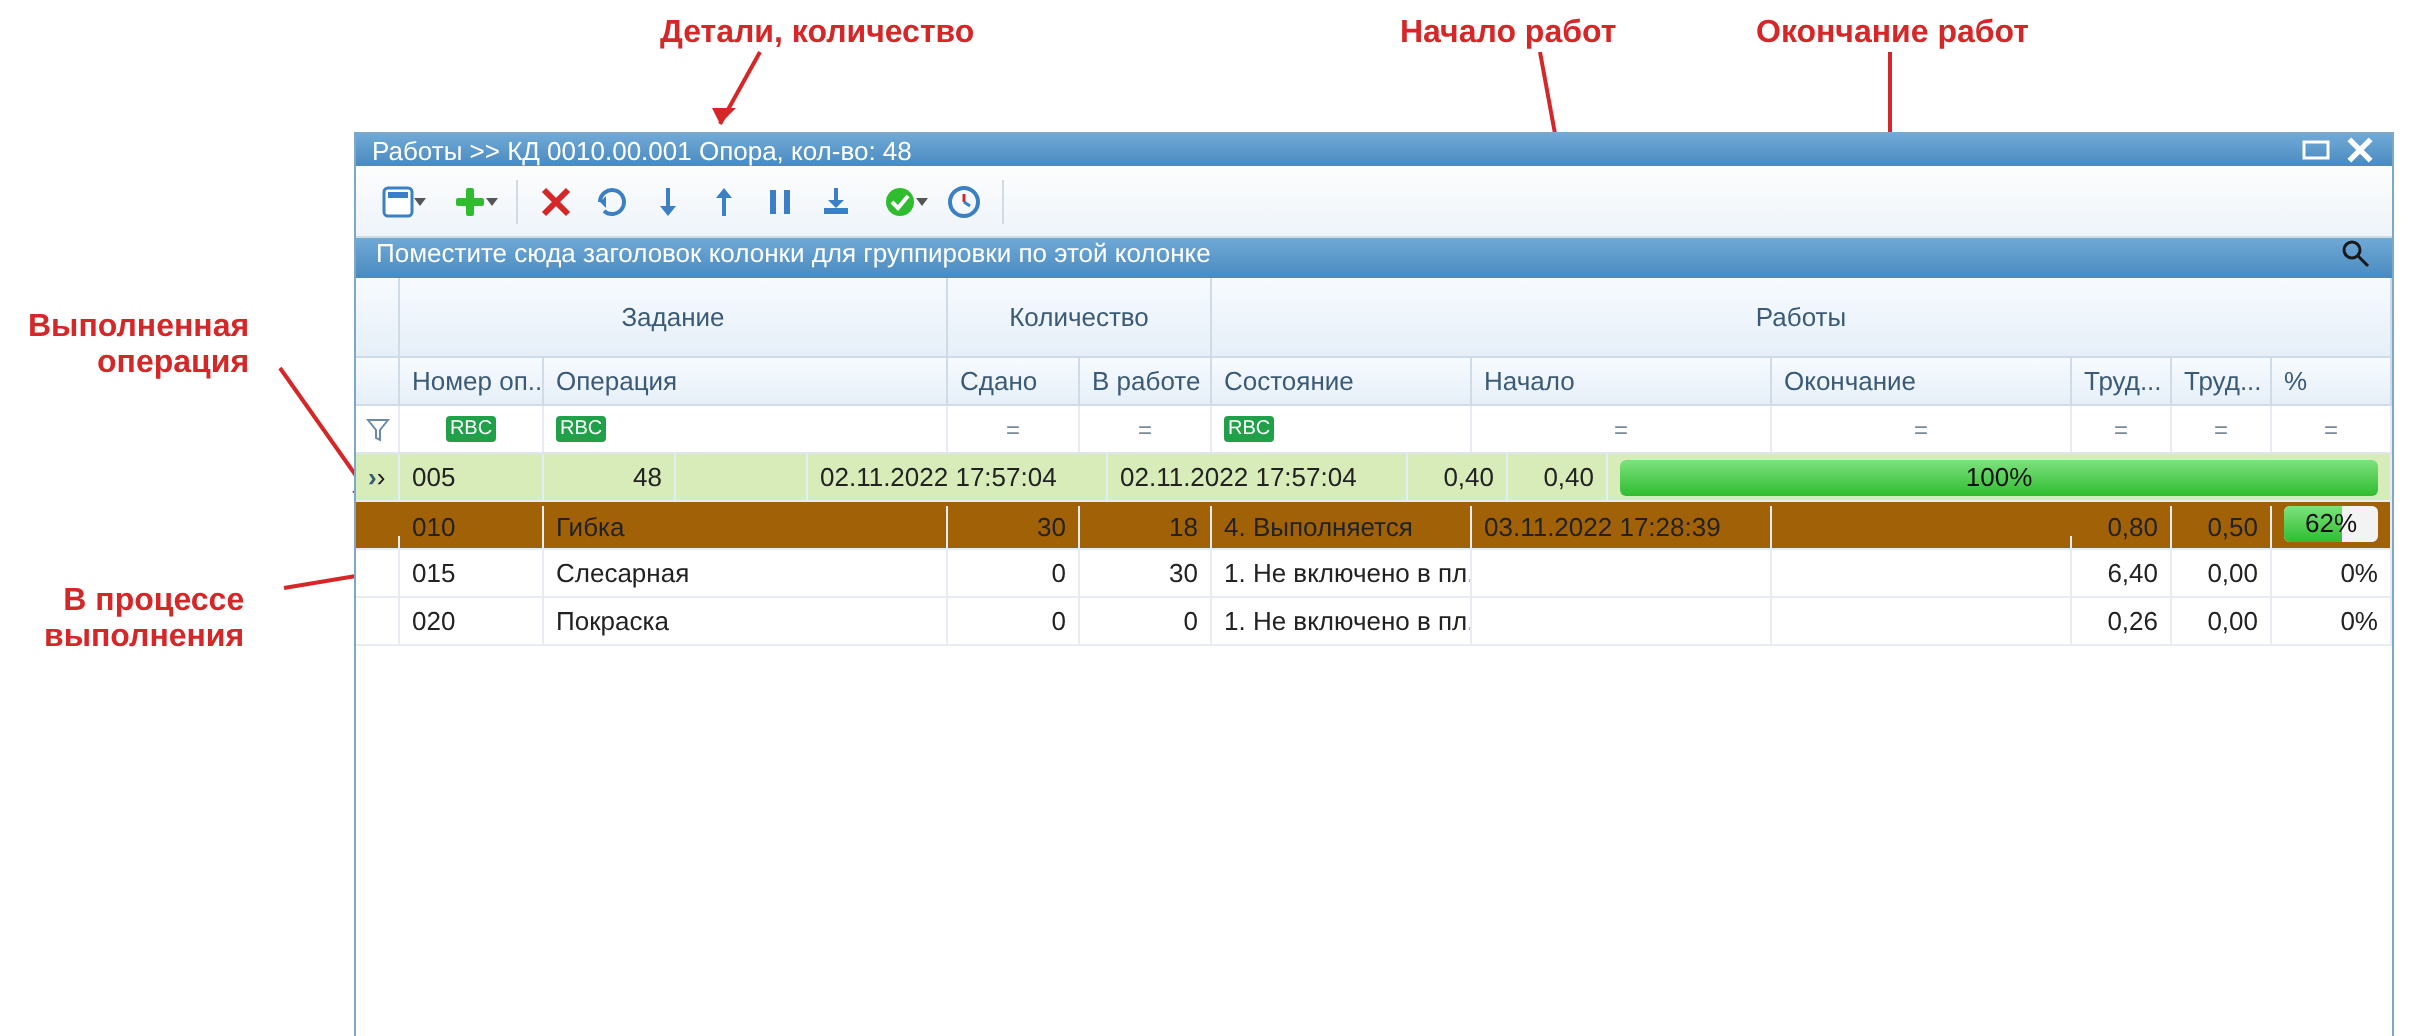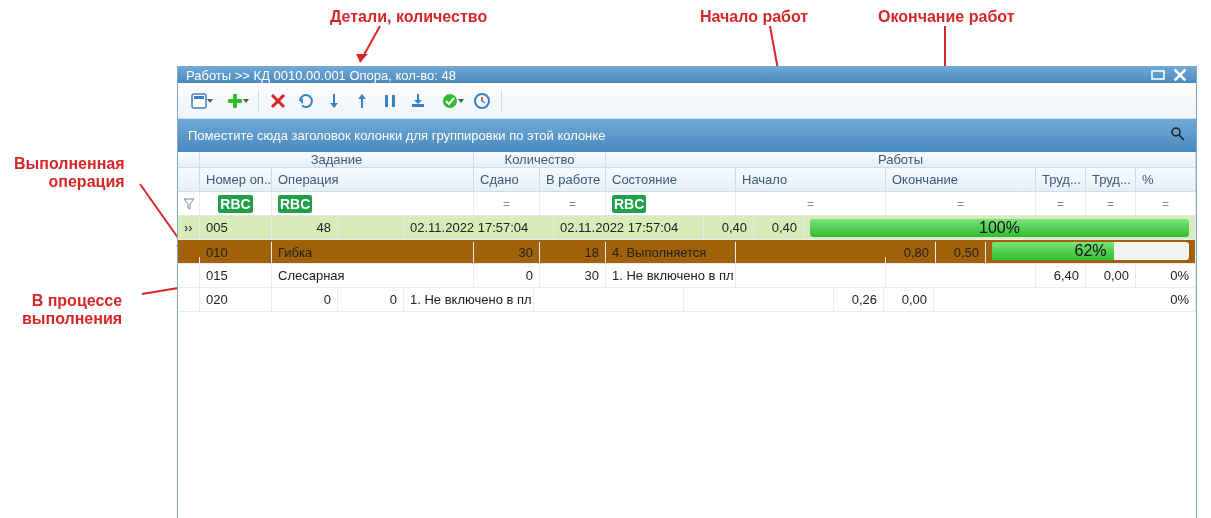--- a/index.html
+++ b/index.html
@@ -93,39 +93,38 @@
     content: "";
     position: absolute;
     right: 3px;
     top: 11px;
     border-left: 3px solid transparent;
     border-right: 3px solid transparent;
     border-top: 4px solid #555;
   }
 
   .groupbar {
-    height: 33px;
+    height: 20px;
     background: linear-gradient(#6fa9d6, #4a8ac0);
     color: #fff;
     display: flex;
-    align-items: center;
     padding: 0 10px;
     font-size: 13px;
     justify-content: space-between;
   }
   .groupbar .search-icon { color: #1a1a1a; font-size: 16px; cursor: pointer; }
 
   
   .hdr-band {
     display: flex;
     background: linear-gradient(#f7fbff, #e6eff8);
     border-bottom: 1px solid #cfdbe6;
     color: #3b5a77;
     font-size: 13px;
-    height: 16px;
+    height: 40px;
   }
   .hdr-col {
     display: flex;
     background: linear-gradient(#f7fbff, #e6eff8);
     border-bottom: 1px solid #cfdbe6;
     color: #3b5a77;
     height: 24px;
   }
   .cell-h {
     border-right: 1px solid #cfdbe6;
@@ -145,21 +144,21 @@
   }
   .filter-row .fc {
     border-right: 1px solid #e6ecf2;
     display: flex;
     align-items: center;
     justify-content: center;
     color: #7a8a99;
     font-size: 12px;
   }
   .abc {
-    display:inline-block; font-size:14px; font-weight:700;
+    display:inline-block; font-size:10px; font-weight:400;
     background: #21a04a; color:#fff; padding:1px 2px; border-radius:2px;
   }
   .abc::before { content:"A"; background:#e9e; color:#fff; display:none; }
 
   
   .gridbody { min-height: 336px; background:#fff; }
   .row {
     display: flex;
     height: 24px;
     border-bottom: 1px solid #e6ecf2;
@@ -181,21 +180,21 @@
     font-weight: 700;
   }
   .progress {
     position: relative;
     width: 100%;
     height: 18px;
     border-radius: 3px;
     background: #f3f3f3;
     overflow: hidden;
     text-align: center;
-    font-size: 16px;
+    font-size: 13px;
     line-height: 18px;
   }
   .progress .fill {
     position: absolute;
     left: 0; top: 0; bottom: 0;
     background: linear-gradient(#7de27d, #2fbd2f);
   }
   .progress .label {
     position: relative;
     z-index: 1;
@@ -414,20 +413,21 @@
           <div class="progress"><div class="fill" style="width: 100%;"></div><span class="label">100%</span></div>
         </div>
       </div>
       <div class="row yellow">
         <div class="c w-ind indicator"></div>
         <div class="c w-num">010</div>
         <div class="c w-op">Гибка</div>
         <div class="c w-done r">30</div>
         <div class="c w-work r">18</div>
         <div class="c w-state">4. Выполняется</div>
+        <div class="c w-start">03.11.2022 17:28:39</div>
         <div class="c w-end"></div>
         <div class="c w-t1 r">0,80</div>
         <div class="c w-t2 r">0,50</div>
         <div class="c w-pct w-flex">
           <div class="progress"><div class="fill" style="width: 62%;"></div><span class="label">62%</span></div>
         </div>
       </div>
       <div class="row ">
         <div class="c w-ind indicator"></div>
         <div class="c w-num">015</div>
@@ -437,20 +437,21 @@
         <div class="c w-state">1. Не включено в пл...</div>
         <div class="c w-start"></div>
         <div class="c w-end"></div>
         <div class="c w-t1 r">6,40</div>
         <div class="c w-t2 r">0,00</div>
         <div class="c w-pct w-flex r">0%</div>
       </div>
       <div class="row ">
         <div class="c w-ind indicator"></div>
         <div class="c w-num">020</div>
+        <div class="c w-op">Покраска</div>
         <div class="c w-done r">0</div>
         <div class="c w-work r">0</div>
         <div class="c w-state">1. Не включено в пл...</div>
         <div class="c w-start"></div>
         <div class="c w-end"></div>
         <div class="c w-t1 r">0,26</div>
         <div class="c w-t2 r">0,00</div>
         <div class="c w-pct w-flex r">0%</div>
       </div>
     </div>

